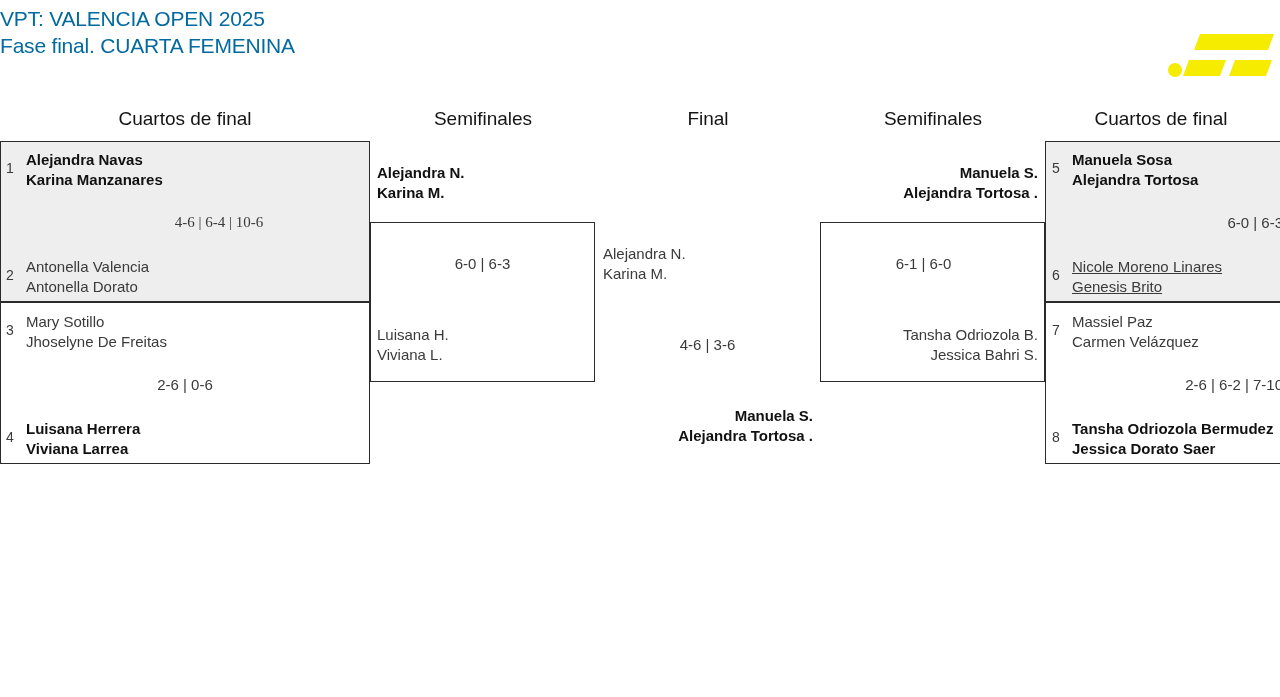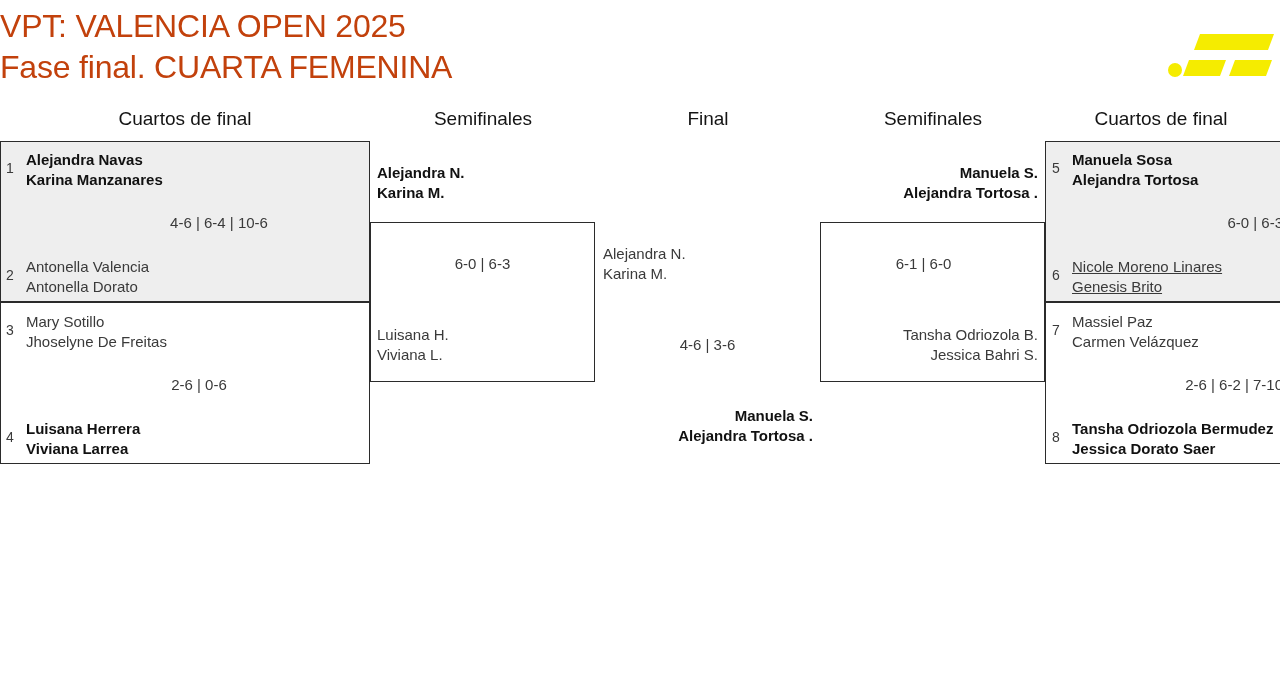--- a/index.html
+++ b/index.html
@@ -8,22 +8,22 @@
     background:#ffffff;
     font-family:"Liberation Sans","DejaVu Sans",sans-serif;
     color:#1d1d1d;
     -webkit-font-smoothing:antialiased;
   }
   #root { position:relative; width:1280px; height:697px; }
 
   
   .title {
     position:absolute; left:0px; top:6px;
-    font-size:32px; font-weight:400; line-height:1.28;
-    letter-spacing:-0.2px; color:#c2410c; white-space:nowrap;
+    font-size:21px; font-weight:400; line-height:1.28;
+    letter-spacing:-0.2px; color:#0369a1; white-space:nowrap;
   }
   .title-line { display:block; }
 
   
   .logo { position:absolute; right:4px; top:2px; width:186px; height:80px; }
   .logo svg { display:block; }
 
   
   .col-head {
     position:absolute; top:108px; height:24px;
@@ -88,35 +88,35 @@
 
   <div class="box shaded" style="left:0px; top:141px; width:370px; height:161px;"></div>
   <div class="box" style="left:0px; top:302px; width:370px; height:162px;"></div>
 
   <div class="seed" style="left:6px; top:160px;">1</div>
   <div class="entry win align-left" style="left:26px; top:150px;">
     <span class="nm">Alejandra Navas</span>
     <span class="nm">Karina Manzanares</span>
   </div>
 
-  <div class="score align-center" style="left:0px; top:214px; width:438px;">4-6 | 6-4 | 10-6</div>
+  <div class="score align-center" style="left:0px; top:214px; width:438px;font-family:Liberation Serif, serif;">4-6 | 6-4 | 10-6</div>
 
   <div class="seed" style="left:6px; top:267px;">2</div>
   <div class="entry lose align-left" style="left:26px; top:257px;">
     <span class="nm">Antonella Valencia</span>
     <span class="nm">Antonella Dorato</span>
   </div>
 
   <div class="seed" style="left:6px; top:322px;">3</div>
   <div class="entry lose align-left" style="left:26px; top:312px;">
     <span class="nm">Mary Sotillo</span>
     <span class="nm">Jhoselyne De Freitas</span>
   </div>
 
-  <div class="score align-center" style="left:14px; top:376px; width:370px;">2-6 | 0-6</div>
+  <div class="score align-center" style="left:0px; top:376px; width:370px;">2-6 | 0-6</div>
 
   <div class="seed" style="left:6px; top:429px;">4</div>
   <div class="entry win align-left" style="left:26px; top:419px;">
     <span class="nm">Luisana Herrera</span>
     <span class="nm">Viviana Larrea</span>
   </div>
 
   <div class="box" style="left:370px; top:222px; width:225px; height:160px;"></div>
 
   <div class="entry win align-left" style="left:377px; top:163px;">

